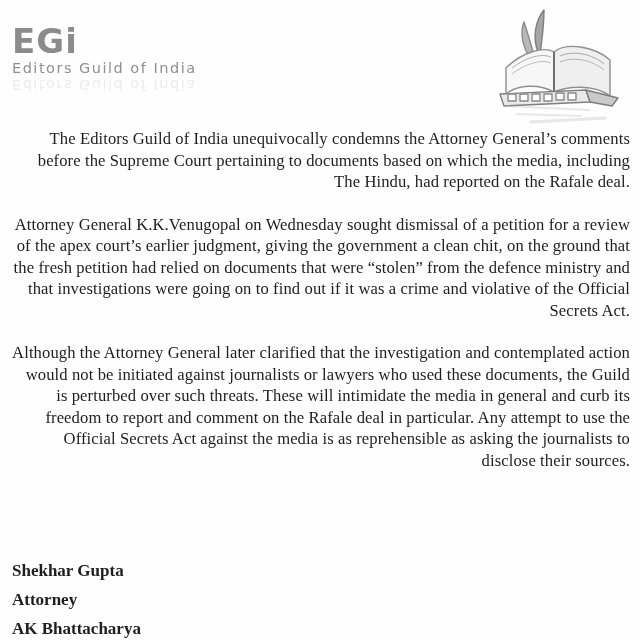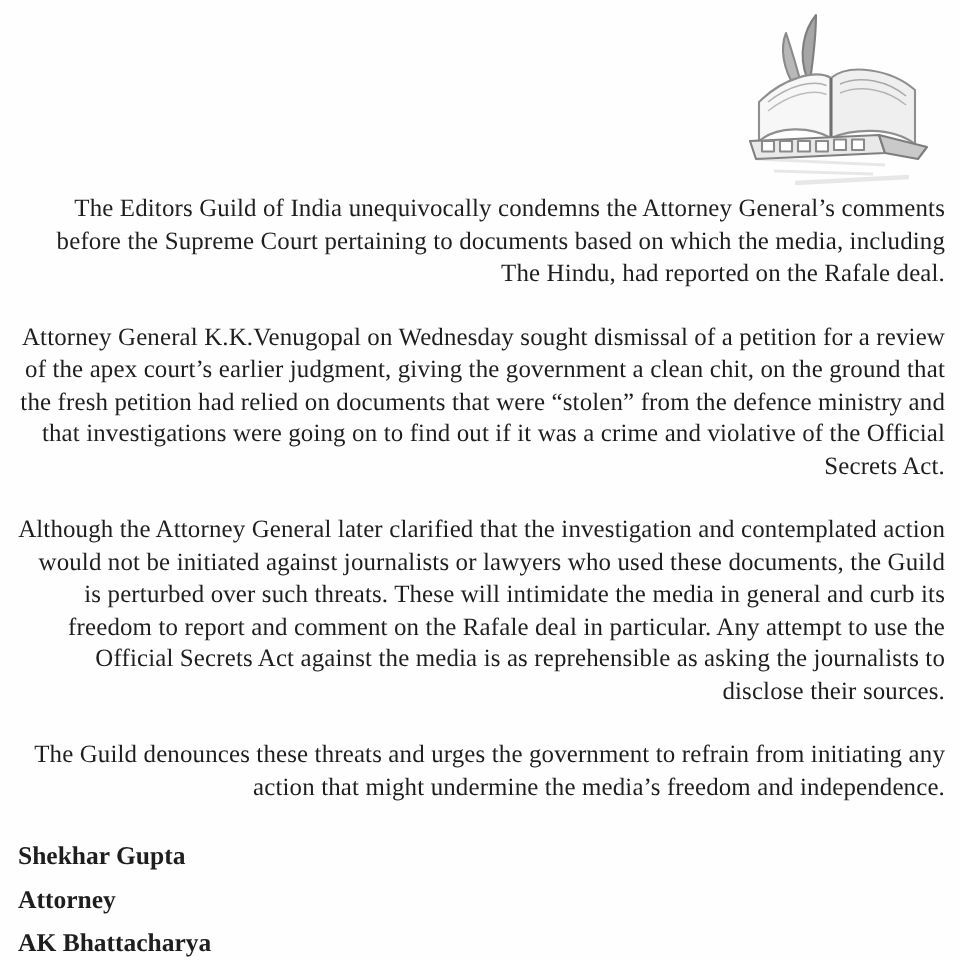--- a/index.html
+++ b/index.html
@@ -78,20 +78,25 @@
   .sig-col.col-president { width: 228px; }
   .sig-col.col-general-secretary { width: 225px; }
   .sig-col.col-treasurer { flex: 1; text-decoration: underline; }
 </style>
 </head>
 <body>
 
 <div class="page">
 
   <div class="header">
+    <div class="logo-block">
+      <div class="logo-acronym">EGi</div>
+      <div class="logo-name">Editors Guild of India</div>
+      <div class="logo-reflection">Editors Guild of India</div>
+    </div>
 
     <svg class="book-art" viewBox="0 0 140 126" xmlns="http://www.w3.org/2000/svg">
       <g stroke="#8f8f8f" stroke-width="1.4" fill="none" stroke-linejoin="round">
 
         <path d="M52,46 C46,30 50,14 58,4 C58,18 56,34 54,48 Z" fill="#a6a6a6" stroke="#7e7e7e"></path>
         <path d="M44,52 C36,40 34,26 38,16 C42,28 46,42 49,53 Z" fill="#b8b8b8" stroke="#8a8a8a"></path>
         <path d="M56,46 L40,72" stroke="#7a7a7a" stroke-width="1.6"></path>
 
         <path d="M20,62 C36,46 58,40 68,46 L68,86 C54,78 32,78 20,88 Z" fill="#f7f7f7"></path>
         <path d="M26,62 C40,51 56,47 65,51" stroke="#b0b0b0" stroke-width="1"></path>
@@ -119,21 +124,20 @@
         <path d="M30,92 L96,90" stroke-width="2"></path>
         <path d="M44,84 L120,88" stroke-width="3"></path>
       </g>
     </svg>
   </div>
 
   <div class="doc-body">
     <p class="para">The Editors Guild of India unequivocally condemns the Attorney General’s comments before the Supreme Court pertaining to documents based on which the media, including The Hindu, had reported on the Rafale deal.</p>
     <p class="para">Attorney General K.K.Venugopal on Wednesday sought dismissal of a petition for a review of the apex court’s earlier judgment, giving the government a clean chit, on the ground that the fresh petition had relied on documents that were “stolen” from the defence ministry and that investigations were going on to find out if it was a crime and violative of the Official Secrets Act.</p>
     <p class="para">Although the Attorney General later clarified that the investigation and contemplated action would not be initiated against journalists or lawyers who used these documents, the Guild is perturbed over such threats. These will intimidate the media in general and curb its freedom to report and comment on the Rafale deal in particular. Any attempt to use the Official Secrets Act against the media is as reprehensible as asking the journalists to disclose their sources.</p>
-    <p class="para">The Guild denounces these threats and urges the government to refrain from initiating any action that might undermine the media’s freedom and independence.</p>
   </div>
 
   <div class="signatures">
     <div class="sig-col col-president">
       <div>Shekhar Gupta</div>
       <div>Attorney</div>
     </div>
     <div class="sig-col col-general-secretary">
       <div>AK Bhattacharya</div>
       <div>General Secretary</div>

